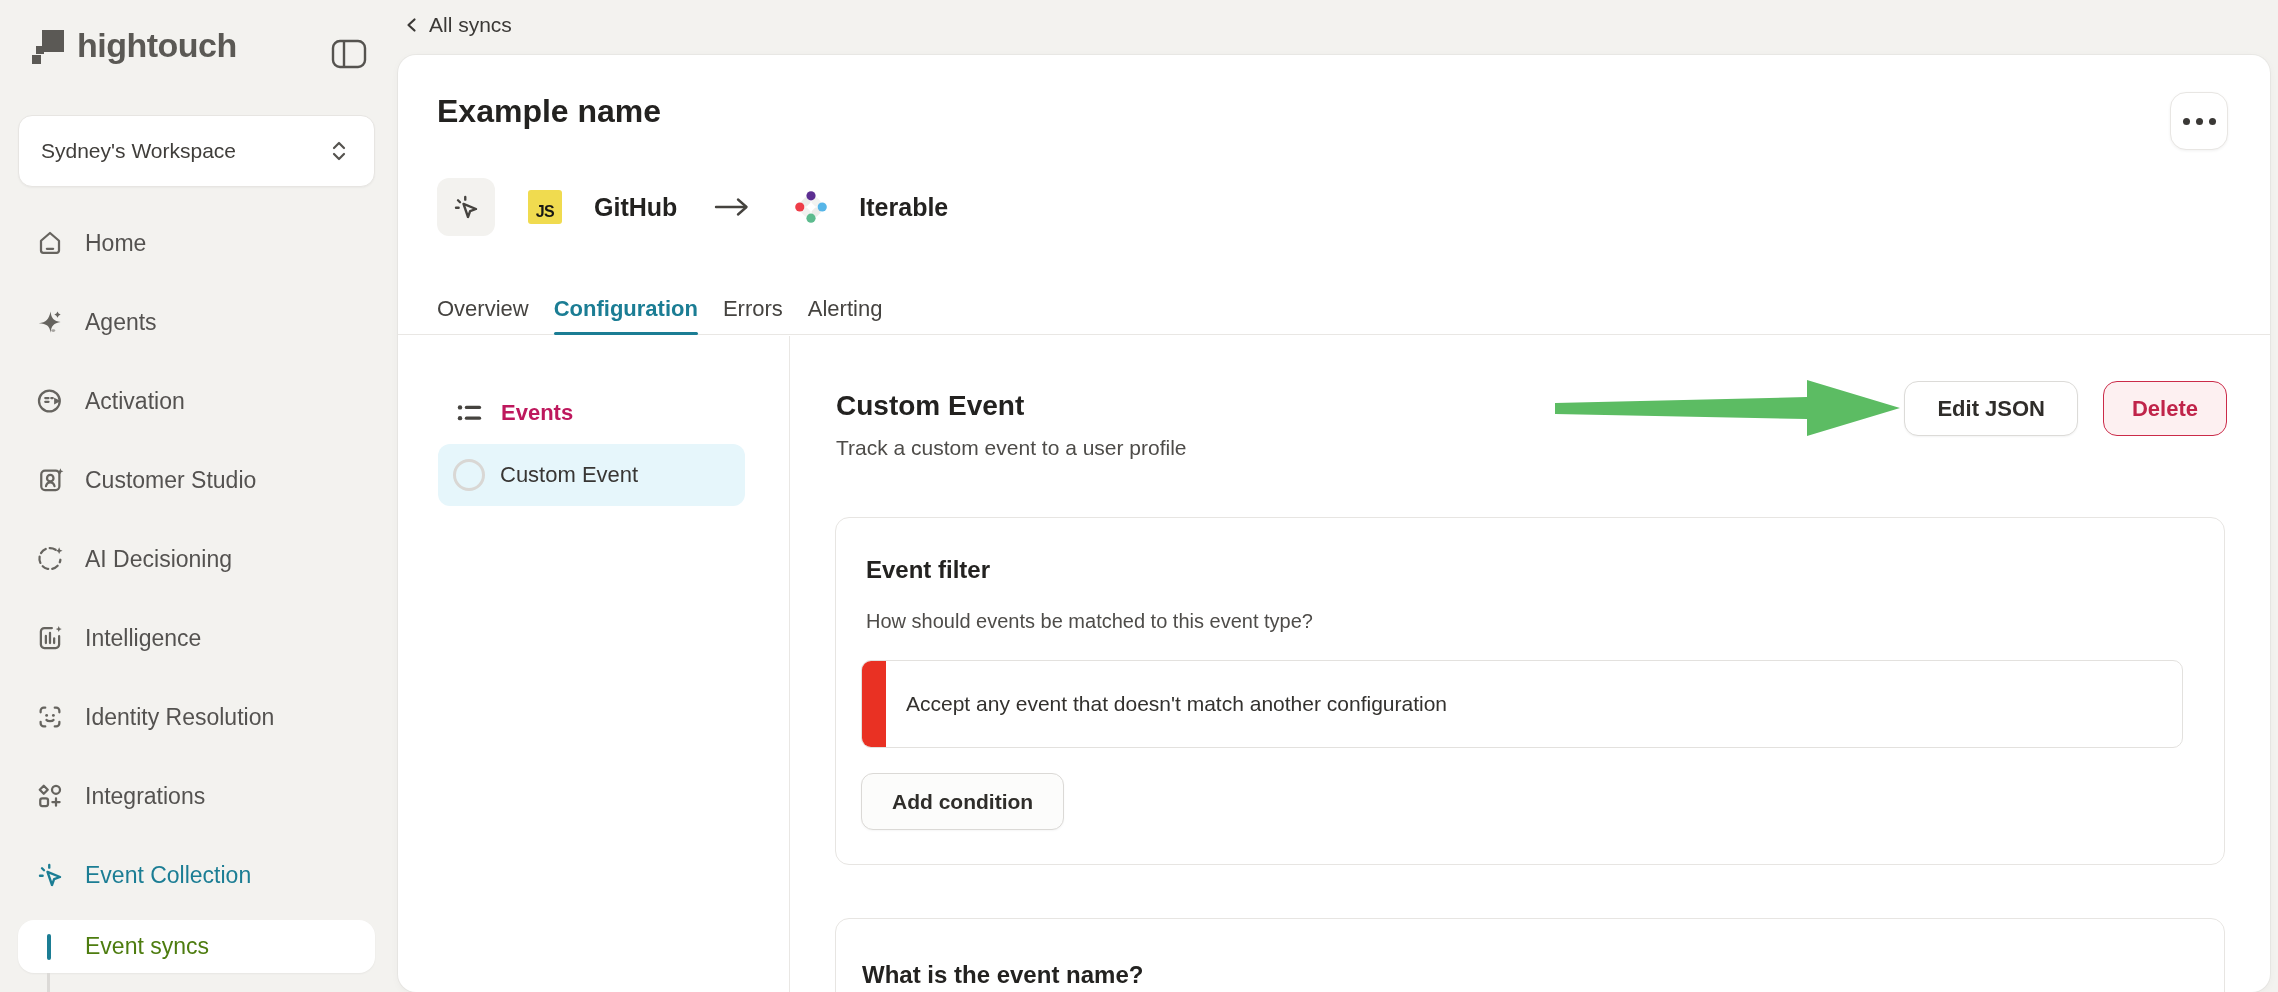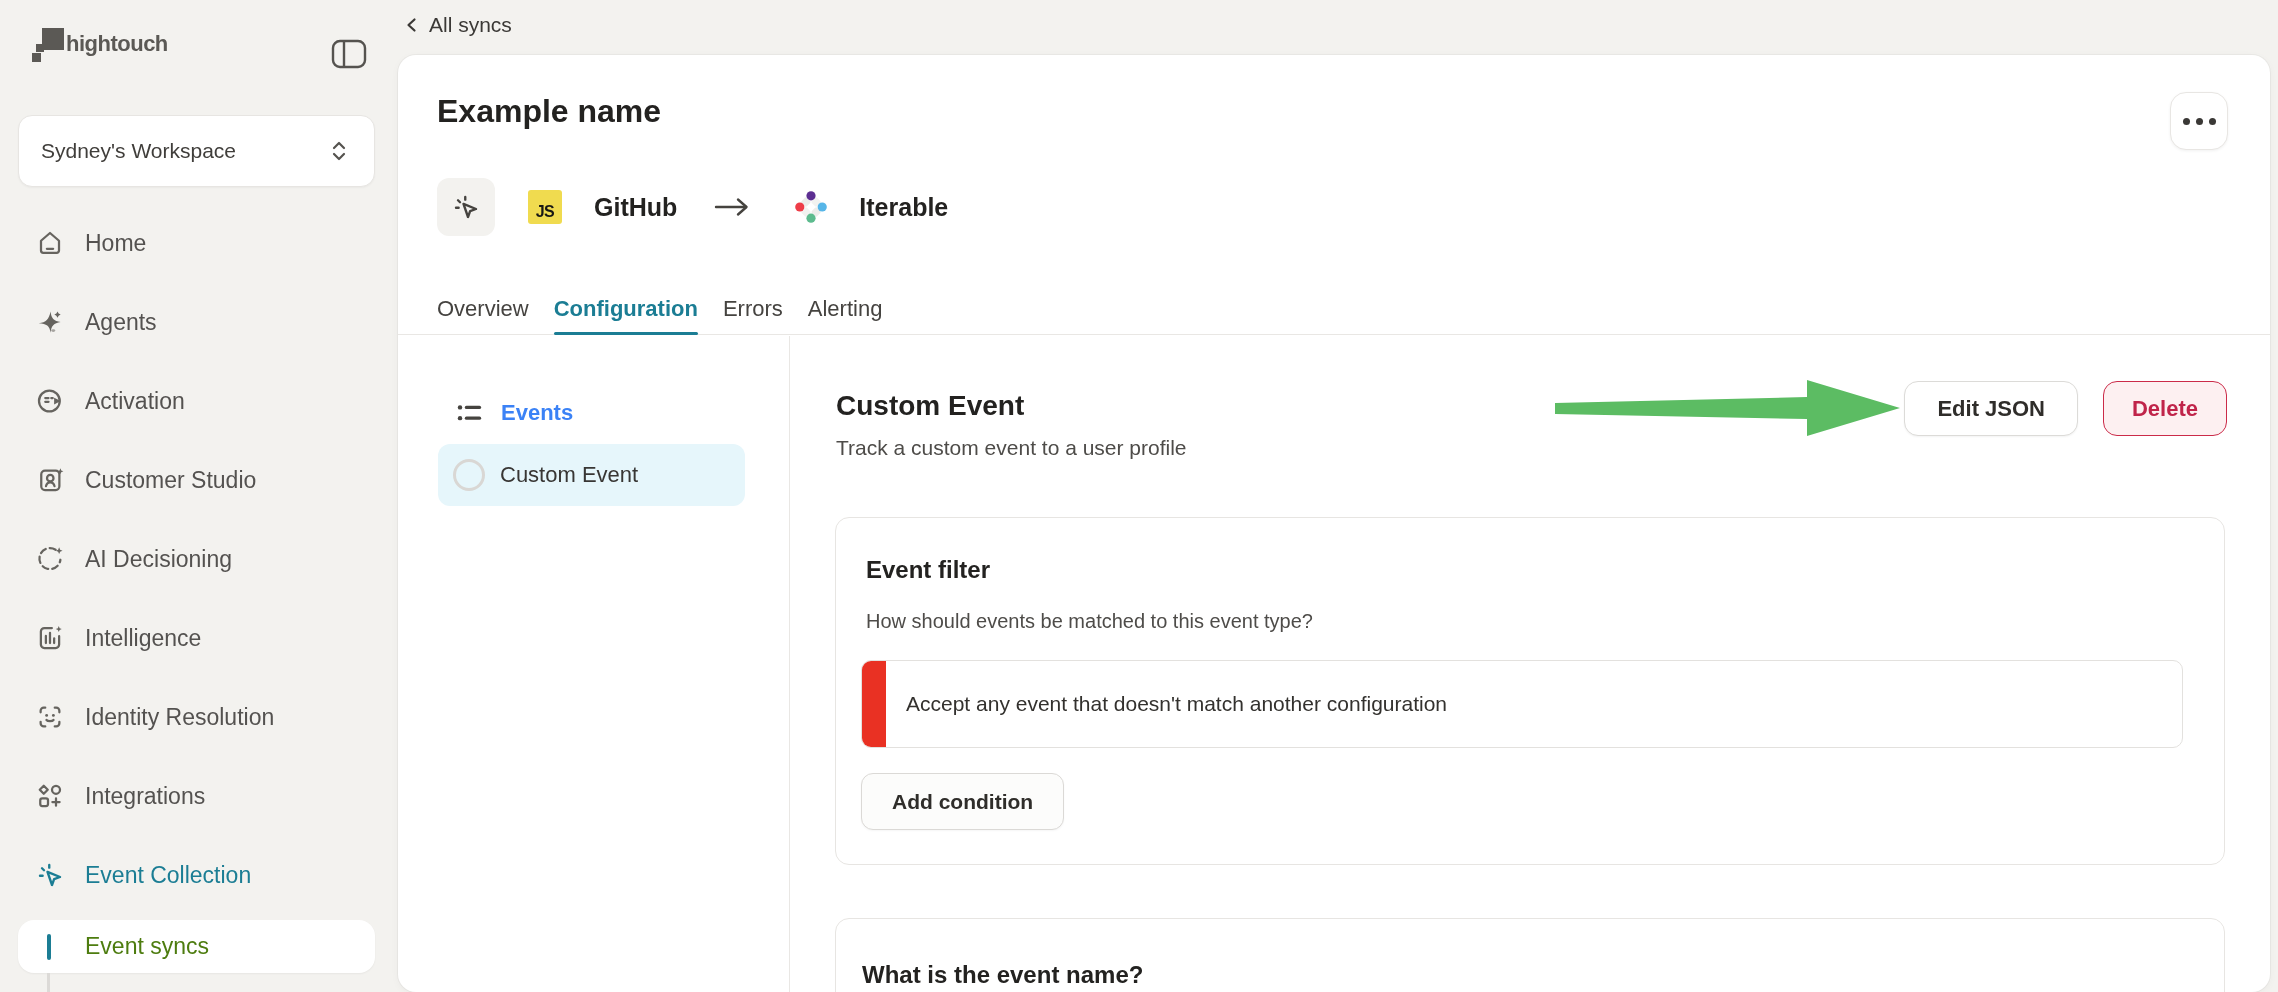--- a/index.html
+++ b/index.html
@@ -8,21 +8,21 @@
     position:relative; overflow:hidden;
     background:#f3f2ef;
     font-family:"Liberation Sans", sans-serif;
     color:#242220;
   }
   svg { display:block; }
 
   
   .sidebar { position:absolute; left:0; top:0; width:398px; height:992px; }
   .logo-row { position:absolute; left:30px; top:26px; display:flex; align-items:center; }
-  .logo-text { font-size:22px; font-weight:700; color:#5b5955; letter-spacing:-0.5px; margin-left:0; }
+  .logo-text { font-size:34px; font-weight:700; color:#5b5955; letter-spacing:-0.5px; margin-left:11px; }
   .collapse-btn { position:absolute; left:330px; top:38px; width:38px; height:32px; background:none; border:none; cursor:pointer; }
   .workspace { position:absolute; left:18px; top:115px; width:357px; height:72px;
     background:#fff; border:1px solid #e7e5e2; border-radius:14px;
     box-shadow:0 1px 2px rgba(0,0,0,.04);
     display:flex; align-items:center; justify-content:space-between; padding:0 24px 0 22px;
     font-size:21px; font-weight:500; color:#403e3b; cursor:pointer; }
   .nav { position:absolute; left:0; top:216px; width:100%; }
   .nav-item { height:54px; margin-bottom:25px; display:flex; align-items:center; padding-left:35px; cursor:pointer; color:#66645f; }
   .nav-item .icn { width:30px; height:30px; margin-right:20px; flex:none; }
   .nav-item .lbl { font-size:23px; font-weight:500; color:#545250; }
@@ -63,21 +63,21 @@
 
   .tabs-row { position:absolute; left:0; top:228px; width:100%; height:52px; border-bottom:1px solid #e9e7e4; }
   .tabs { margin-left:39px; display:flex; gap:25px; height:100%; }
   .tab { display:flex; align-items:center; font-size:22px; font-weight:500; color:#454340; cursor:pointer; position:relative; }
   .tab.active { color:#1b7d94; font-weight:600; }
   .tab.active::after { content:''; position:absolute; left:0; right:0; bottom:-1px; height:3px; background:#1b7d94; border-radius:2px; }
 
   .content-row { position:absolute; left:0; top:281px; right:0; bottom:0; display:flex; }
   .events-panel { width:392px; flex:none; border-right:1px solid #e9e7e4; position:relative; }
   .events-header { position:absolute; left:57px; top:63px; display:flex; align-items:center; gap:18px; color:#45433f; }
-  .events-header .lbl { font-size:22px; font-weight:600; color:#3b82f6; }
+  .events-header .lbl { font-size:22px; font-weight:600; color:#be185d; }
   .event-item { position:absolute; left:40px; top:108px; width:307px; height:62px;
     background:#e6f6fb; border-radius:12px; display:flex; align-items:center; cursor:pointer; }
   .radio-circle { width:32px; height:32px; border:3px solid #d9d7d4; border-radius:50%; margin-left:15px; background:transparent; }
   .event-item .lbl { font-size:22px; color:#383634; margin-left:15px; }
 
   .config-panel { flex:1; position:relative; }
   .cfg-title { position:absolute; left:46px; top:54px; font-size:28px; font-weight:700; color:#232220; }
   .cfg-sub { position:absolute; left:46px; top:100px; font-size:21px; color:#4e4c49; }
   .green-arrow { position:absolute; left:765px; top:36px; }
   .btn { display:flex; align-items:center; justify-content:center; cursor:pointer; border-radius:14px; font-weight:600; }

